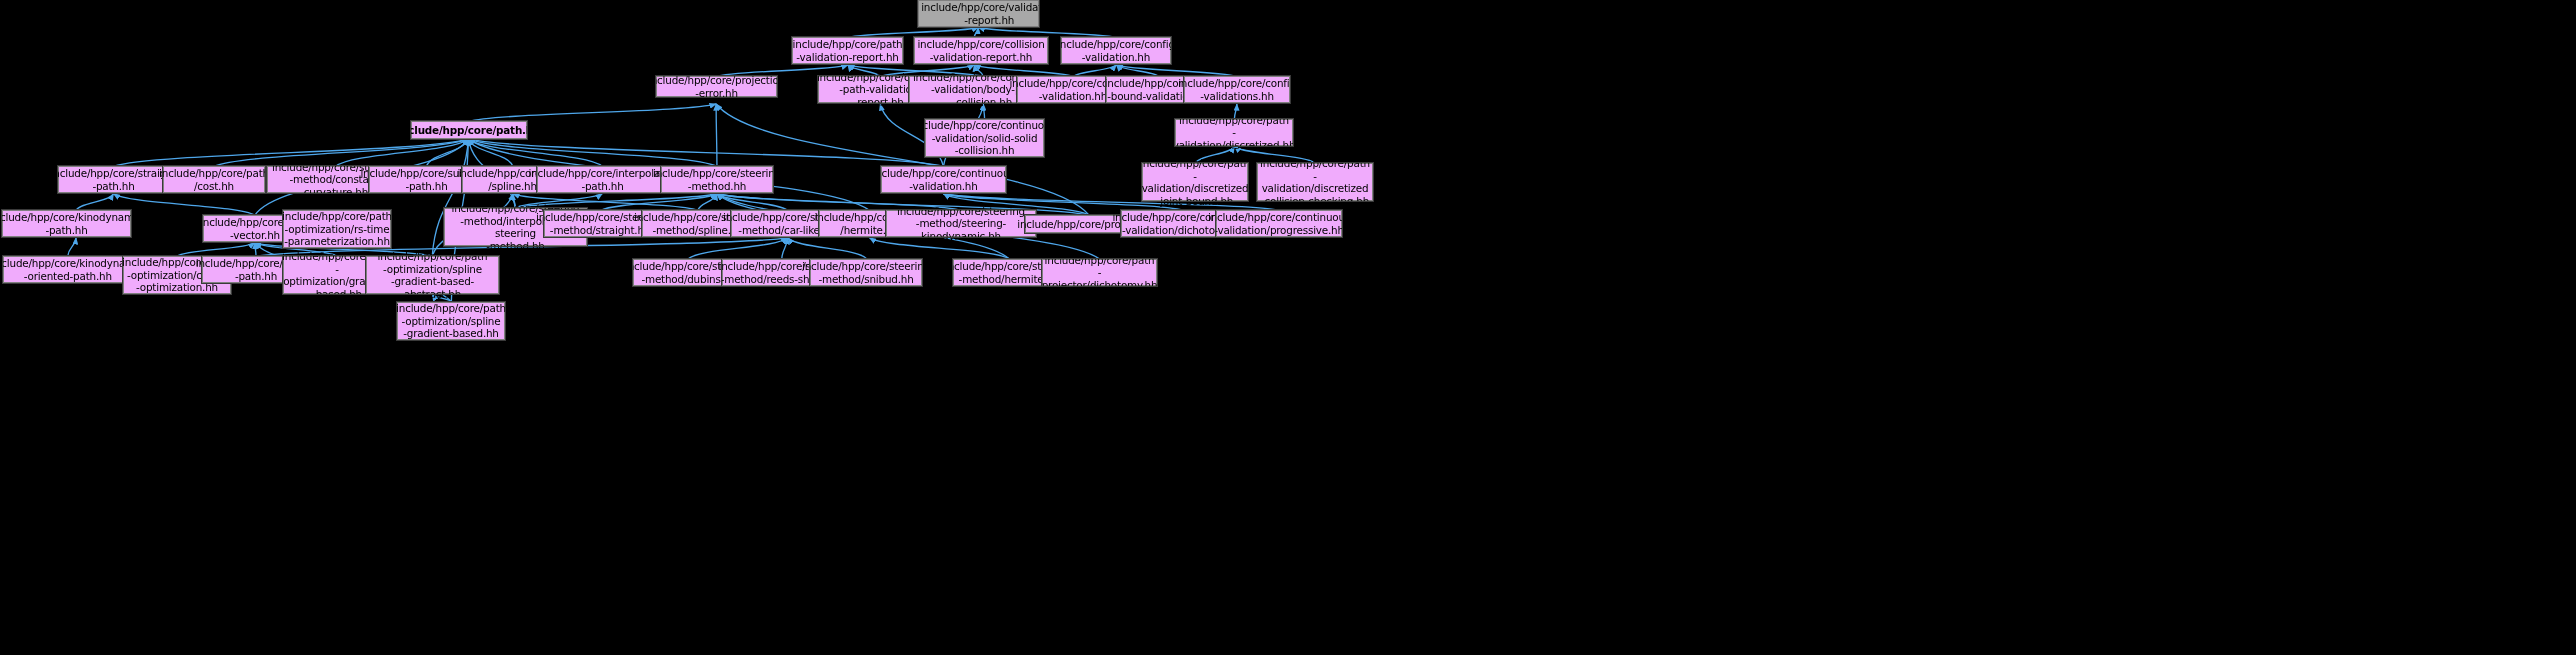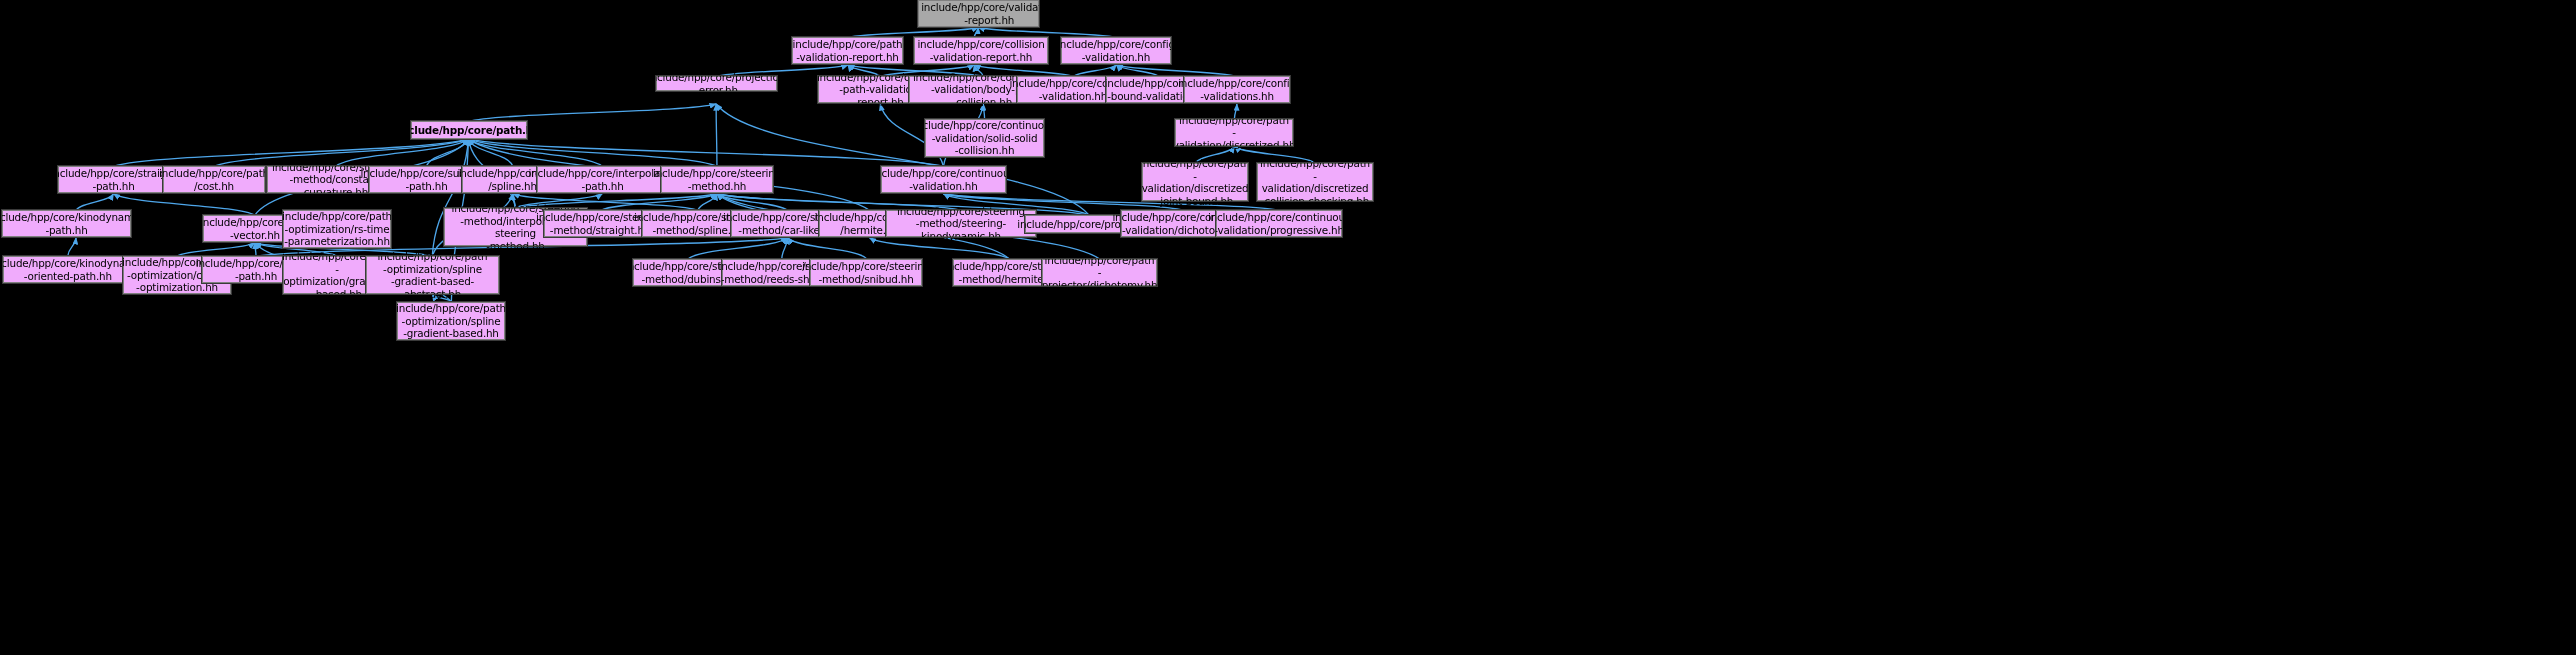--- a/index.html
+++ b/index.html
@@ -93,21 +93,21 @@
   </svg>
   <div id="node-layer">
       <div class="node root" style="left: 918px; top: 0px; width: 121px; height: 27.4px;">include/hpp/core/validation
 -report.hh</div>
       <div class="node" style="left: 792px; top: 37px; width: 111px; height: 27.4px;">include/hpp/core/path
 -validation-report.hh</div>
       <div class="node" style="left: 870px; top: 37px; width: 134px; height: 27.4px; margin-left: 44px;">include/hpp/core/collision
 -validation-report.hh</div>
       <div class="node" style="left: 1061px; top: 37px; width: 110px; height: 27.4px;">include/hpp/core/config
 -validation.hh</div>
-      <div class="node" style="left: 656px; top: 76px; width: 121px; height: 15px;">include/hpp/core/projection
+      <div class="node" style="left: 656px; top: 76px; width: 121px; height: 21px;">include/hpp/core/projection
 -error.hh</div>
       <div class="node" style="left: 818px; top: 76px; width: 125px; height: 27.4px;">include/hpp/core/collision
 -path-validation-report.hh</div>
       <div class="node" style="left: 909px; top: 76px; width: 150px; height: 27.4px;">include/hpp/core/continuous
 -validation/body-pair-collision.hh</div>
       <div class="node" style="left: 1017px; top: 76px; width: 112px; height: 27.4px;">include/hpp/core/collision
 -validation.hh</div>
       <div class="node" style="left: 1106px; top: 76px; width: 106px; height: 27.4px;">include/hpp/core/joint
 -bound-validation.hh</div>
       <div class="node" style="left: 1184px; top: 76px; width: 106px; height: 27.4px;">include/hpp/core/config

